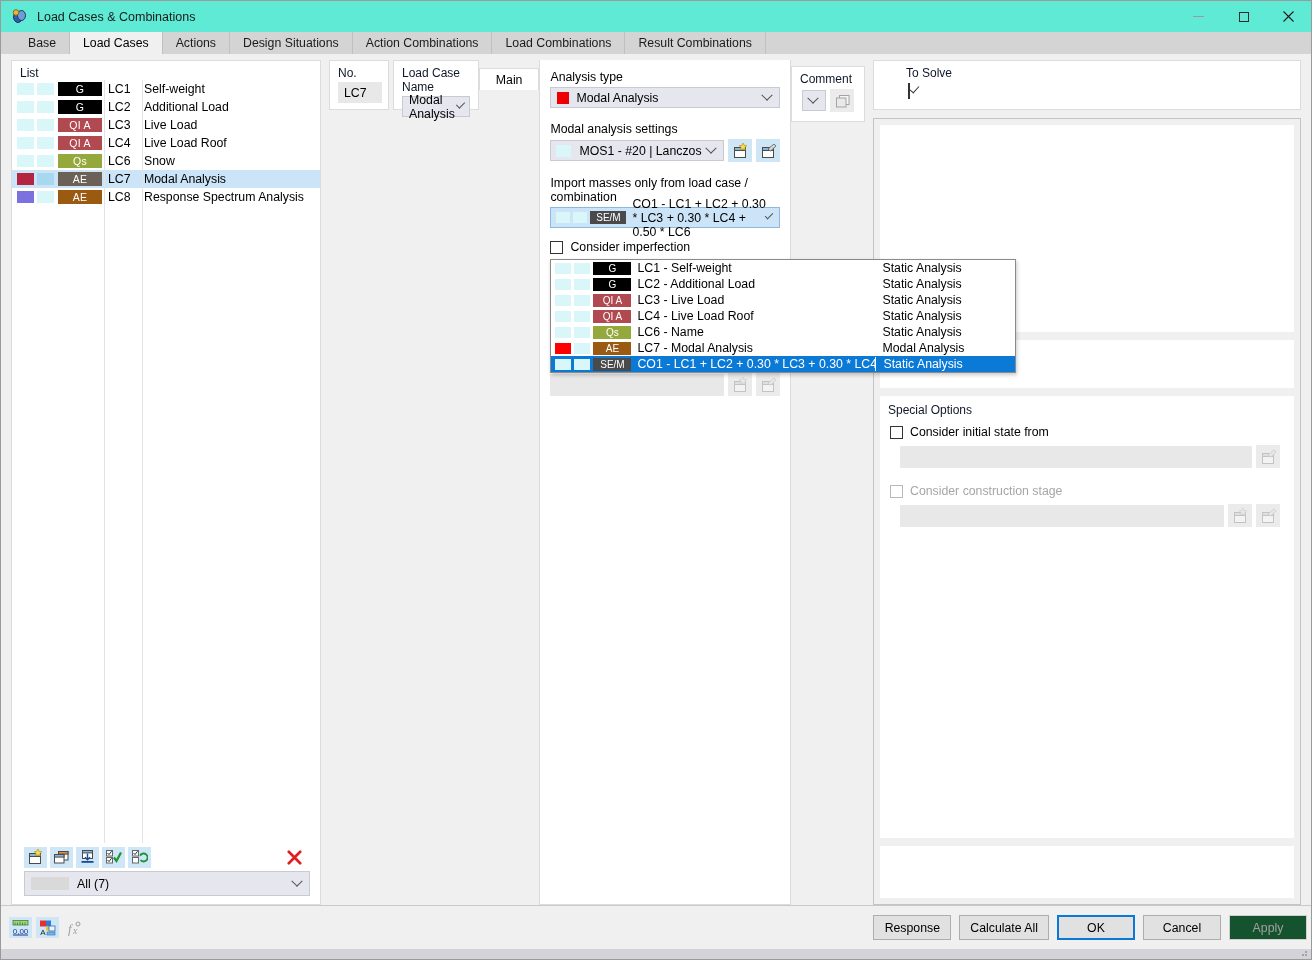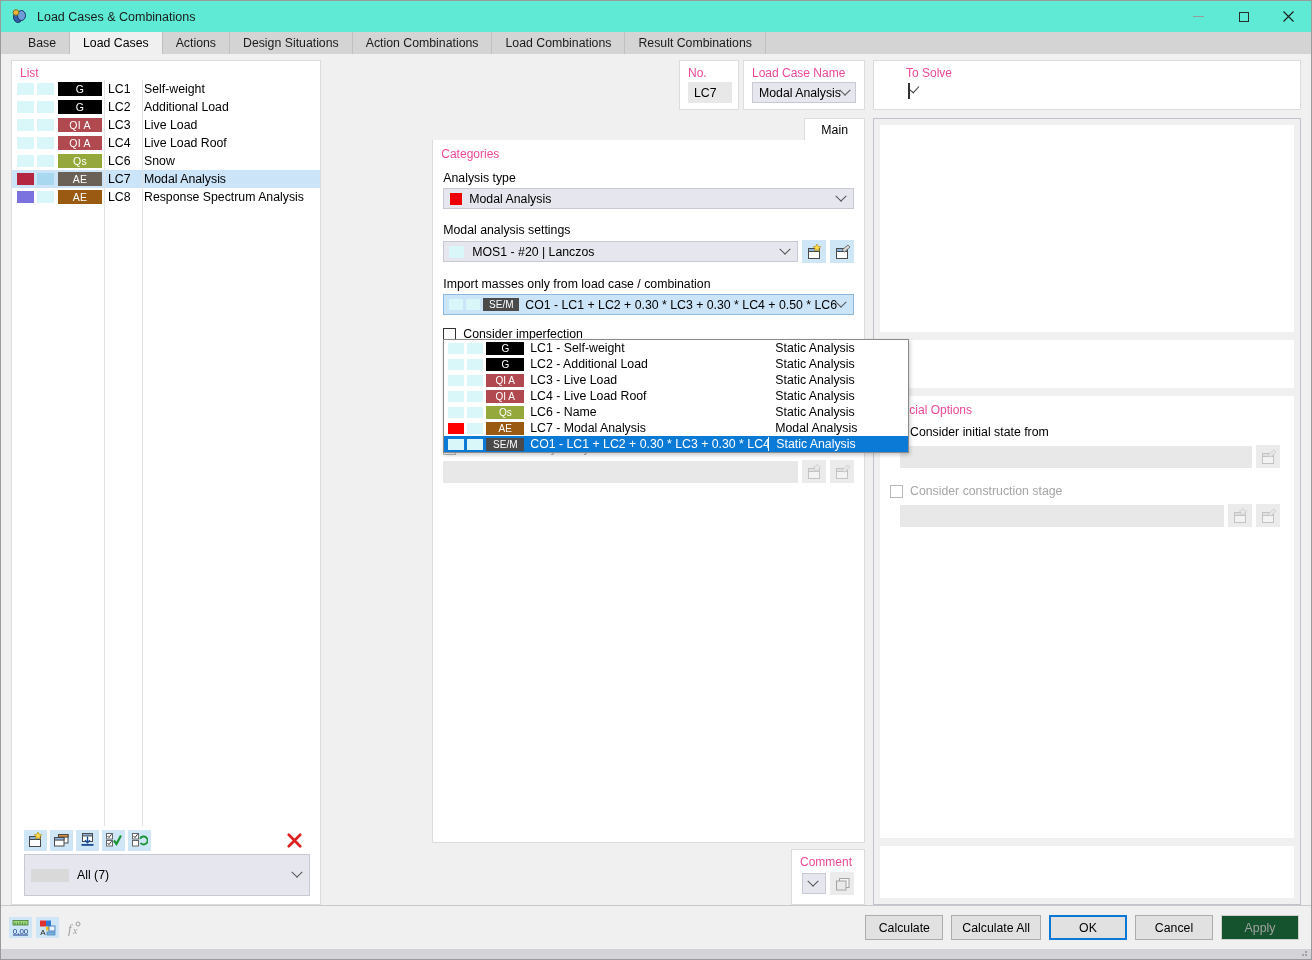--- a/index.html
+++ b/index.html
@@ -68,21 +68,21 @@
     display: flex;
     gap: 8px;
   }
 
   .group {
     background: #ffffff;
     border: 1px solid #dcdcdc;
     position: relative;
   }
   .group-title {
-    color: #ec4899; font-size: 12px;
+    color: #0f172a; font-size: 12px;
     padding: 5px 0 0 8px;
     font-weight: 400;
   }
 
   
   .left-col {
     width: 310px; flex: 0 0 310px;
     display: flex; flex-direction: column;
   }
   .list-group {
@@ -116,37 +116,37 @@
     padding: 0 6px 0 12px; gap: 3px;
   }
   .tb-btn {
     width: 23px; height: 21px;
     background: #cfe6f7;
     display: flex; align-items: center; justify-content: center;
     cursor: default; position: relative;
   }
   .tb-btn.plain { background: transparent; }
   .list-filter {
-    height: 42px; margin: 0 10px 8px 12px;
+    height: 25px; margin: 0 10px 8px 12px;
     background: #e6e6ef; border: 1px solid #c9c9d4;
     display: flex; align-items: center;
     font-size: 12.3px;
   }
   .filter-sw { width: 38px; height: 13px; background: #d9d9d9; margin: 0 8px 0 6px; }
   .caret {
     margin-left: auto; margin-right: 8px;
     width: 8px; height: 8px;
     border-right: 1.4px solid #555; border-bottom: 1.4px solid #555;
     transform: rotate(45deg) translate(-2px,-2px);
   }
 
   
   .mid-col {
     width: 536px; flex: 0 0 536px;
-    display: flex; flex-direction: column; align-items: flex-end;
+    display: flex; flex-direction: row;
   }
   .row-top { display: flex; gap: 4px; height: 50px; flex: 0 0 50px;}
   .no-group { width: 60px; flex: 0 0 60px; }
   .name-group { flex: 1 1 auto; }
   .no-value {
     margin: 2px 6px 0 8px; height: 21px; background: #e8e8e8;
     display: flex; align-items: center; padding-left: 6px;
     font-size: 12.3px;
   }
   .combo {
@@ -252,21 +252,21 @@
   .bf-2 { flex: 0 0 48px; }
   .bf-3 { flex: 1 1 auto; }
   .bf-4 { flex: 0 0 52px; }
 
   
   .bottombar {
     flex: 0 0 44px; height: 44px;
     background: #f0f0f0;
     border-top: 1px solid #c9c9c9;
     display: flex; align-items: center;
-    padding: 0 12px 0 8px;
+    padding: 0 4px 0 8px;
   }
   .bb-left { display: flex; gap: 4px; align-items: center; }
   .bb-right { margin-left: auto; display: flex; gap: 8px; align-items: center; }
   .btn {
     height: 25px; min-width: 78px; padding: 0 10px;
     background: #e1e1e1; border: 1px solid #adadad;
     font-size: 12.3px; color: #000;
     display: flex; align-items: center; justify-content: center;
     cursor: default;
   }
@@ -450,21 +450,20 @@
             <span class="caret"></span>
           </div>
         </div>
       </div>
 
       <div class="tab2strip">
         <div class="tab2">Main</div>
       </div>
 
       <div class="main-group">
-        <div class="group-title" style="padding-top:7px">Categories</div>
 
         <div style="height:10px"></div>
         <div class="field-label">Analysis type</div>
         <div class="sect">
           <div class="wide-combo">
             <span style="width:12px;height:12px;background:#ee0000;margin-left:6px;flex:0 0 12px"></span>
             <span style="margin-left:7px">Modal Analysis</span>
             <span class="caret"></span>
           </div>
         </div>
@@ -722,21 +721,21 @@
       </div>
       <div class="tb-btn plain">
         <svg width="19" height="18" viewBox="0 0 19 18" opacity=".45">
           <text x="3" y="14" font-size="13" fill="#3a3a3a" font-style="italic" font-family="Liberation Serif, serif">f</text>
           <text x="8" y="15" font-size="10" fill="#3a3a3a" font-style="italic" font-family="Liberation Serif, serif">x</text>
           <circle cx="13" cy="5" r="2" fill="none" stroke="#3a3a3a" stroke-width="1"></circle>
         </svg>
       </div>
     </div>
     <div class="bb-right">
-      <div class="btn">Calculate</div>
+      <div class="btn">Response</div>
       <div class="btn">Calculate All</div>
       <div class="btn default">OK</div>
       <div class="btn">Cancel</div>
       <div class="btn disabled">Apply</div>
     </div>
   </div>
 
   <div class="statusbar">
     <span class="grip">
       <svg width="10" height="10" viewBox="0 0 10 10">

